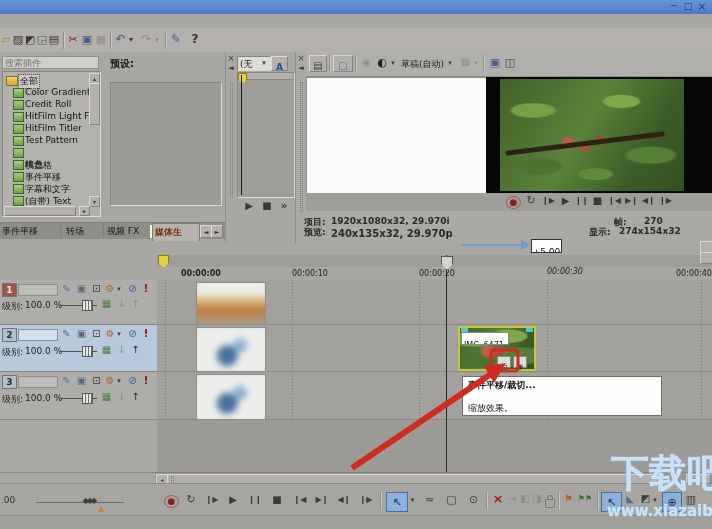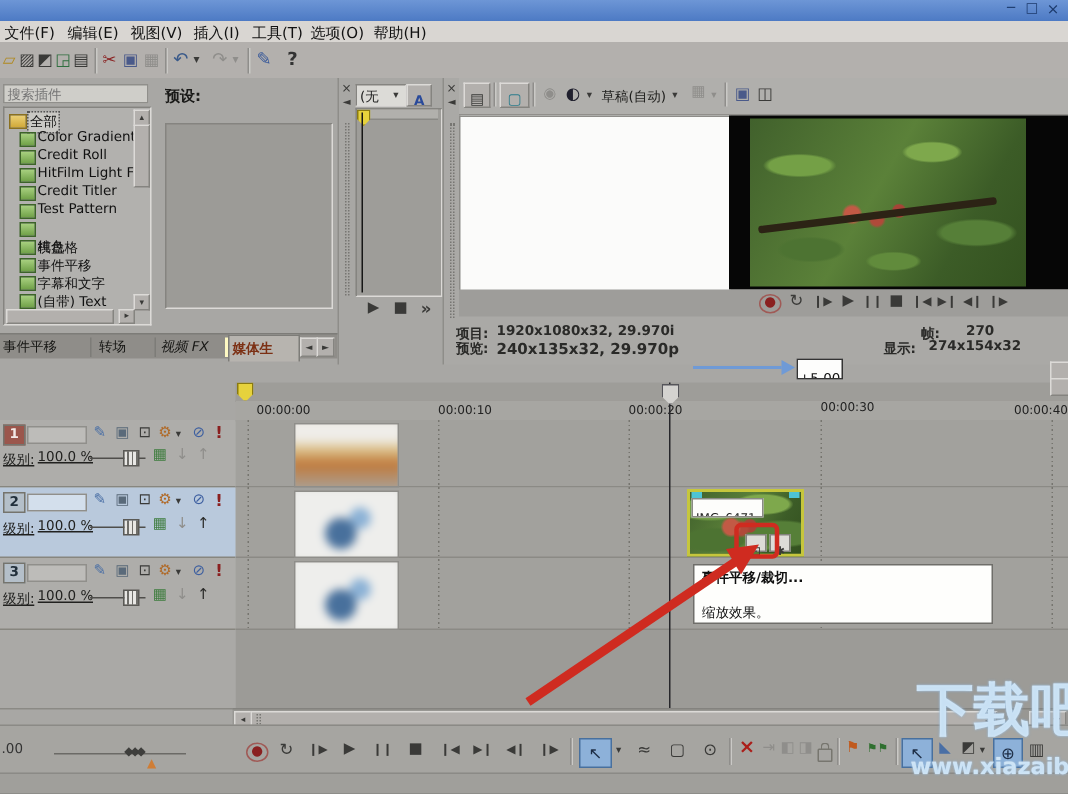--- a/index.html
+++ b/index.html
@@ -13,21 +13,21 @@
   .btn3d{background:#b3b0ad;border:1px solid;border-color:#dcdad7 #858480 #858480 #dcdad7;}
   .sunk{border:1px solid;border-color:#858480 #dcdad7 #dcdad7 #858480;}
   .sep{width:1px;background:#8f8e8b;box-shadow:1px 0 0 #cac9c6;}
   .dots{width:1px;border-left:1px dotted #777672;border-right:1px dotted #777672;}
   .grid{width:1px;background-image:repeating-linear-gradient(180deg,#76756f 0 1px,rgba(0,0,0,0) 1px 3px);}
   .trk{border-bottom:1px solid #87867f;background:#aeadaa;}
   .trk.sel{background:#b9c9dc;}
   .tnum{width:13px;height:12px;font:bold 9px/12px "DejaVu Sans",sans-serif;text-align:center;border:1px solid #75746d;}
   .tname{height:10px;background:#bdbcb9;border:1px solid #908f8b;}
   .sel .tname{background:#d3dfec;}
-  .lvl{font-size:9px;color:#21211f;text-decoration:underline;}
+  .lvl{font-size:9px;color:#21211f;}
   .slide{height:1px;background:#4f4e4b;}
   .shandle{width:9px;height:9px;border:1px solid #5a5955;background:repeating-linear-gradient(90deg,#e8e7e4 0 2px,#6f6e6a 2px 3px);}
   .foliage{background:
     radial-gradient(circle 7px at 37% 57%, #c25a45 0 5px, rgba(0,0,0,0) 7px),
     radial-gradient(circle 6px at 46% 60%, #b04a3a 0 4px, rgba(0,0,0,0) 6px),
     radial-gradient(circle 5px at 54% 55%, #a64437 0 4px, rgba(0,0,0,0) 5px),
     radial-gradient(ellipse 34px 11px at 18% 28%, #74a046 0 60%, rgba(0,0,0,0) 72%),
     radial-gradient(ellipse 28px 10px at 66% 20%, #7ea84c 0 60%, rgba(0,0,0,0) 72%),
     radial-gradient(ellipse 38px 13px at 82% 68%, #567f38 0 60%, rgba(0,0,0,0) 72%),
     radial-gradient(ellipse 32px 12px at 22% 78%, #4d7332 0 60%, rgba(0,0,0,0) 72%),
@@ -53,29 +53,20 @@
 <body>
 
 <div id="stage">
 
   <div class="a" style="left:0;top:0;width:712px;height:14px;background:linear-gradient(#6d96d6,#4d7ac4);">
     <span class="a ico" style="left:668px;top:2px;width:12px;font-size:9px;color:#1c3a6c;">─</span>
     <span class="a ico" style="left:682px;top:2px;width:12px;font-size:9px;color:#1c3a6c;">□</span>
     <span class="a ico" style="left:696px;top:2px;width:12px;font-size:10px;color:#1c3a6c;">×</span>
   </div>
 
-  <div class="a" style="left:0;top:14px;width:712px;height:14px;background:#d9d6d2;border-bottom:1px solid #b3b0ac;">
-    <span class="a tx" style="left:3px;top:1px;font-size:10px;color:#111;">文件(F)</span>
-    <span class="a tx" style="left:45px;top:1px;font-size:10px;color:#111;">编辑(E)</span>
-    <span class="a tx" style="left:87px;top:1px;font-size:10px;color:#111;">视图(V)</span>
-    <span class="a tx" style="left:129px;top:1px;font-size:10px;color:#111;">插入(I)</span>
-    <span class="a tx" style="left:168px;top:1px;font-size:10px;color:#111;">工具(T)</span>
-    <span class="a tx" style="left:207px;top:1px;font-size:10px;color:#111;">选项(O)</span>
-    <span class="a tx" style="left:249px;top:1px;font-size:10px;color:#111;">帮助(H)</span>
-  </div>
 
   <div class="a" style="left:0;top:28px;width:712px;height:24px;background:#b3b0ad;border-bottom:1px solid #8e8d89;">
     <span class="a ico" style="left:0px;top:6px;width:12px;font-size:11px;color:#b08a20;">▱</span>
     <span class="a ico" style="left:12px;top:6px;width:12px;font-size:11px;">▨</span>
     <span class="a ico" style="left:24px;top:6px;width:12px;font-size:11px;">◩</span>
     <span class="a ico" style="left:36px;top:6px;width:12px;font-size:11px;color:#2f6f3f;">◲</span>
     <span class="a ico" style="left:48px;top:6px;width:12px;font-size:11px;">▤</span>
     <div class="a sep" style="left:63px;top:4px;height:17px;"></div>
     <span class="a ico" style="left:66px;top:6px;width:14px;font-size:11px;color:#8a2020;">✂</span>
     <span class="a ico" style="left:80px;top:6px;width:14px;font-size:11px;color:#4a5a8a;">▣</span>
@@ -96,21 +87,21 @@
 
       <span class="a fold" style="left:3px;top:4px;"></span>
       <span class="a tx" style="left:16px;top:3px;font-size:9px;color:#111;background:#c9c8c4;outline:1px dotted #555;padding:0 1px;">全部</span>
       <span class="a gen-ico" style="left:10px;top:16px;"></span>
       <span class="a tx" style="left:22px;top:15px;font-size:9px;color:#111;">Color Gradient</span>
       <span class="a gen-ico" style="left:10px;top:28px;"></span>
       <span class="a tx" style="left:22px;top:27px;font-size:9px;color:#111;">Credit Roll</span>
       <span class="a gen-ico" style="left:10px;top:40px;"></span>
       <span class="a tx" style="left:22px;top:39px;font-size:9px;color:#111;width:65px;">HitFilm Light Fla</span>
       <span class="a gen-ico" style="left:10px;top:52px;"></span>
-      <span class="a tx" style="left:22px;top:51px;font-size:9px;color:#111;">Credit Titler</span>
+      <span class="a tx" style="left:22px;top:51px;font-size:9px;color:#111;">HitFilm Titler</span>
       <span class="a gen-ico" style="left:10px;top:64px;"></span>
       <span class="a tx" style="left:22px;top:63px;font-size:9px;color:#111;">Test Pattern</span>
       <span class="a gen-ico" style="left:10px;top:76px;"></span>
       <span class="a tx" style="left:22px;top:86px;font-size:9px;color:#111;">纯色</span>
       <span class="a gen-ico" style="left:10px;top:88px;"></span>
       <span class="a tx" style="left:22px;top:87px;font-size:9px;color:#111;">棋盘格</span>
       <span class="a gen-ico" style="left:10px;top:100px;"></span>
       <span class="a tx" style="left:22px;top:99px;font-size:9px;color:#111;">事件平移</span>
       <span class="a gen-ico" style="left:10px;top:112px;"></span>
       <span class="a tx" style="left:22px;top:111px;font-size:9px;color:#111;">字幕和文字</span>
@@ -197,38 +188,38 @@
     <span class="a tx" style="left:35px;top:176px;font-size:10px;font-weight:bold;color:#2a2a28;">240x135x32, 29.970p</span>
     <span class="a tx" style="left:318px;top:164px;font-size:9px;font-weight:bold;color:#2a2a28;">帧:</span>
     <span class="a tx" style="left:348px;top:164px;font-size:9px;font-weight:bold;color:#2a2a28;">270</span>
     <span class="a tx" style="left:293px;top:174px;font-size:9px;font-weight:bold;color:#2a2a28;">显示:</span>
     <span class="a tx" style="left:323px;top:174px;font-size:9px;font-weight:bold;color:#2a2a28;">274x154x32</span>
   </div>
 
   <div class="a" style="left:0;top:222px;width:225px;height:16px;background:#8f8d89;border-top:1px solid #7d7c78;">
     <span class="a tx" style="left:2px;top:2px;width:58px;font-size:9px;color:#161614;border-right:1px solid #7d7c78;">事件平移</span>
     <span class="a tx" style="left:66px;top:2px;width:37px;font-size:9px;color:#161614;border-right:1px solid #7d7c78;">转场</span>
-    <span class="a tx" style="left:107px;top:2px;width:43px;font-size:9px;color:#161614;border-right:3px solid #fef9c3;font-style:italic;">视频 FX</span>
+    <span class="a tx" style="left:107px;top:2px;width:43px;font-size:9px;color:#161614;border-right:3px solid #fef9c3;">视频 FX</span>
     <span class="a tx" style="left:152px;top:0px;width:42px;height:15px;font-size:9px;font-weight:bold;color:#7c3014;background:#b7b4af;border:1px solid #7d7c78;border-bottom:none;padding:2px 2px 0 2px;">媒体生</span>
     <span class="a btn3d ico" style="left:200px;top:2px;width:10px;height:11px;font-size:6px;line-height:11px;">◄</span>
     <span class="a btn3d ico" style="left:211px;top:2px;width:10px;height:11px;font-size:6px;line-height:11px;">►</span>
   </div>
 
   <div class="a sunk tx" style="left:531px;top:239px;width:29px;height:12px;background:#fdfdfc;border-color:#333;text-align:center;">
     <span style="font-size:9px;color:#111;line-height:12px;">+5.00</span>
   </div>
 
 
   <div class="a" style="left:157px;top:255px;width:555px;height:12px;background:#9e9d99;border-bottom:1px solid #8a8985;"></div>
   <div class="a tag" style="left:158px;top:255px;width:9px;height:11px;background:#e6d23c;border:1px solid #8a7a10;"></div>
   <div class="a" style="left:157px;top:267px;width:555px;height:13px;background:#a7a6a2;border-bottom:1px solid #7f7e7a;">
-    <span class="a tx" style="left:14px;top:2px;font-size:8px;color:#222;">00:00:00</span>
+    <span class="a tx" style="left:24px;top:2px;font-size:8px;color:#222;font-weight:bold;">00:00:00</span>
     <span class="a tx" style="left:135px;top:2px;font-size:8px;color:#222;">00:00:10</span>
     <span class="a tx" style="left:262px;top:2px;font-size:8px;color:#222;">00:00:20</span>
-    <span class="a tx" style="left:390px;top:0;font-size:8px;color:#222;">00:00:30</span>
+    <span class="a tx" style="left:390px;top:0;font-size:8px;color:#222;font-style:italic;">00:00:30</span>
     <span class="a tx" style="left:519px;top:2px;font-size:8px;color:#222;width:36px;">00:00:40</span>
   </div>
 
   <div class="a" style="left:157px;top:280px;width:555px;height:44px;background:#a2a19d;border-bottom:1px solid #8b8a85;"></div>
   <div class="a" style="left:157px;top:325px;width:555px;height:46px;background:#a2a19d;border-bottom:1px solid #8b8a85;"></div>
   <div class="a" style="left:157px;top:372px;width:555px;height:47px;background:#a2a19d;border-bottom:1px solid #8b8a85;"></div>
   <div class="a" style="left:157px;top:420px;width:555px;height:52px;background:#9c9b97;"></div>
 
   <div class="a grid" style="left:165px;top:280px;height:140px;"></div>
   <div class="a grid" style="left:292px;top:280px;height:140px;"></div>

